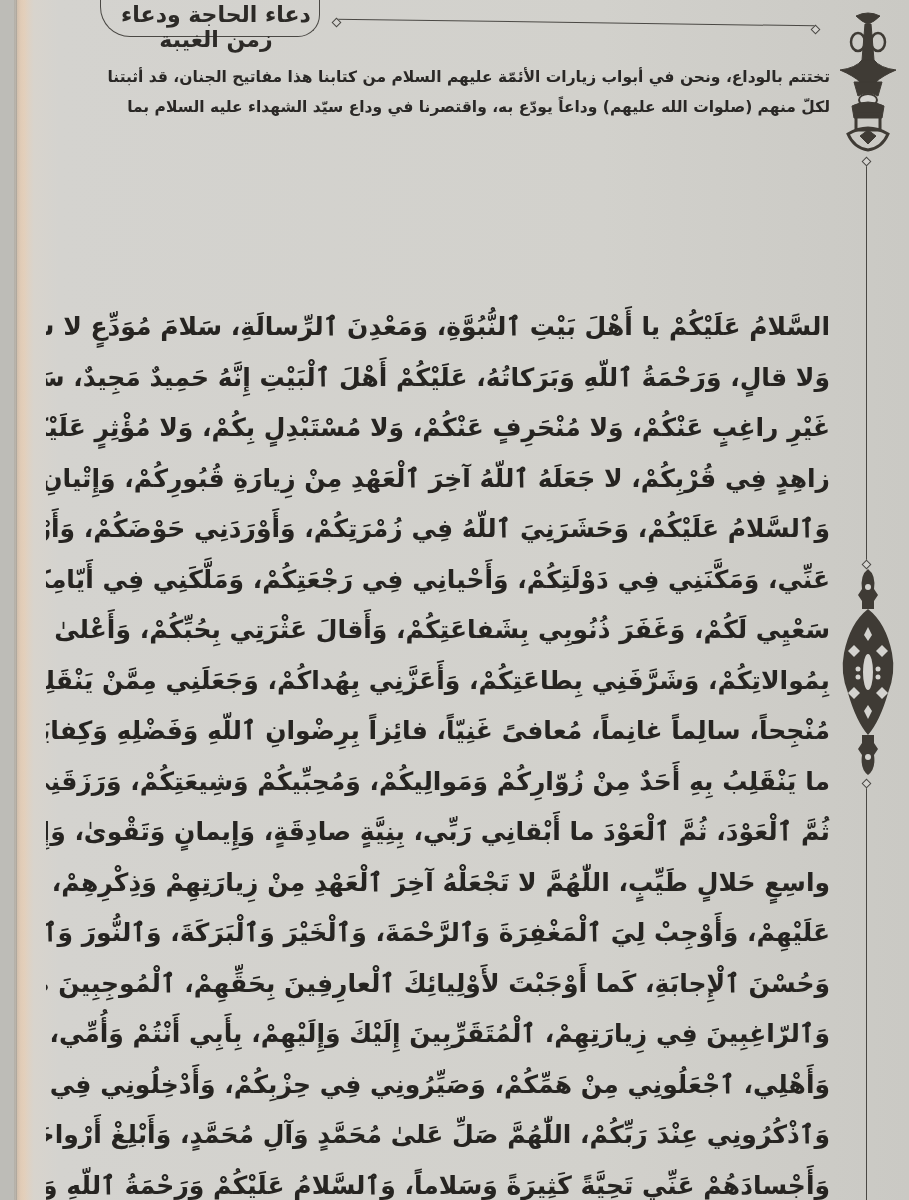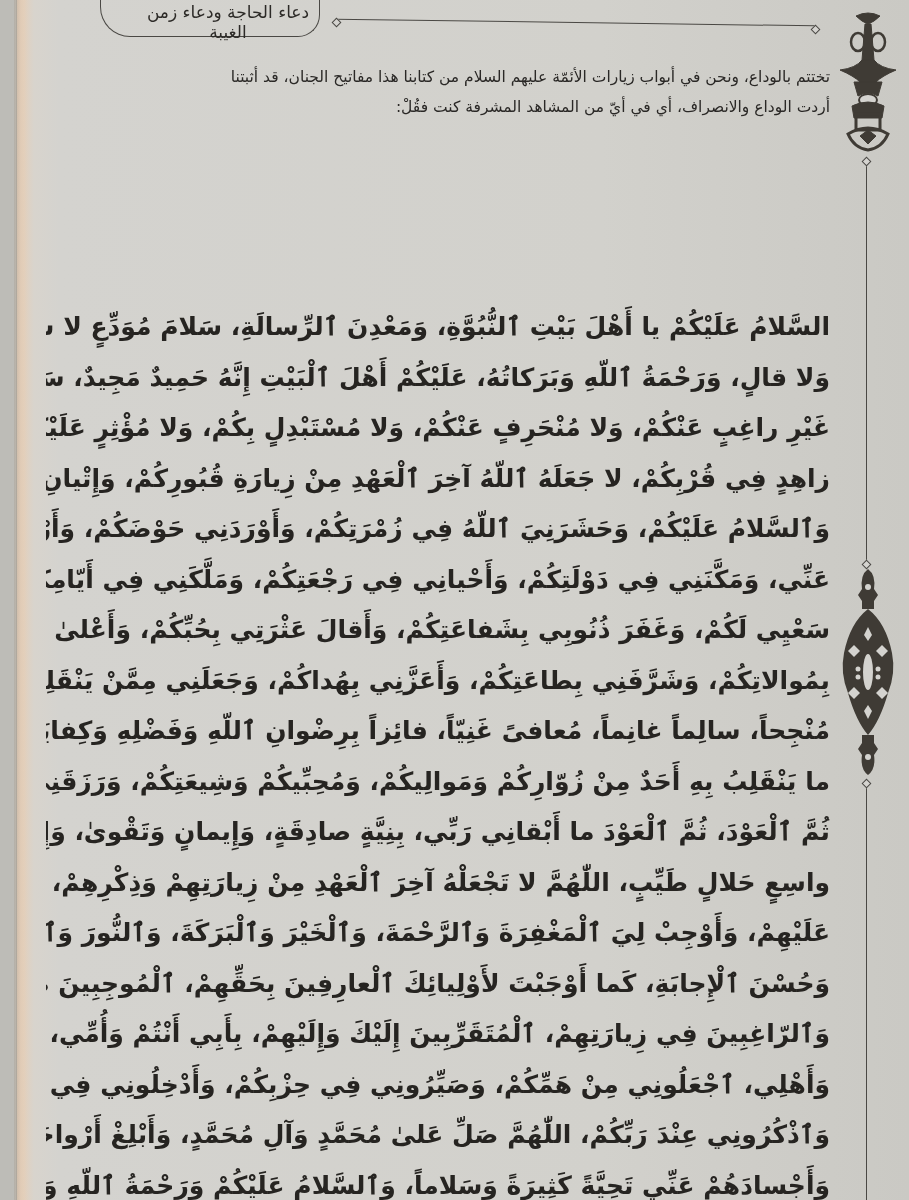--- a/index.html
+++ b/index.html
@@ -20,24 +20,24 @@
     .header {
       position: absolute; left: 60px; top: 0; width: 780px; height: 44px;
     }
     .header-tab {
       position: absolute; left: 40px; top: -6px; width: 218px; height: 42px;
       border: 1.5px solid #4a4844; border-top: none;
       border-radius: 0 0 22px 30px;
       background: transparent;
     }
     .header-title {
-      position: absolute; left: 68px; top: 2px; width: 200px; text-align: center;
+      position: absolute; left: 56px; top: 2px; width: 200px; text-align: center;
       direction: rtl;
-      font-family: "DejaVu Sans", sans-serif; font-weight: normal;
-      font-size: 17px; color: #2c2a27;
+      font-family: "DejaVu Sans", sans-serif; font-weight: bold;
+      font-size: 22px; color: #2c2a27;
     }
     .header-rule {
       position: absolute; left: 275px; top: 22px; width: 480px; height: 0;
       border-top: 1.2px solid #4a4844;
       transform: rotate(0.8deg);
     }
     .diamond {
       position: absolute; width: 5px; height: 5px; border: 1px solid #4a4844;
       transform: rotate(45deg); background: #d4d3cf;
     }
@@ -46,21 +46,21 @@
     }
     .ornament { position: absolute; }
     .body-text {
       position: absolute; left: 46px; top: 62px; width: 784px;
       direction: rtl; text-align: justify;
       color: #2a2826;
       font-family: "DejaVu Sans", sans-serif;
     }
     .intro p {
       margin: 0; font-size: 15.5px; line-height: 30px;
-      text-align: justify; text-align-last: right;
+      text-align: justify; text-align-last: right; font-weight: bold;
     }
     .intro p.last { text-align-last: right; }
     .prayer {
       position: absolute; left: 46px; top: 302px; width: 784px;
       direction: rtl; color: #262421;
       font-family: "DejaVu Sans", sans-serif;
     }
     .prayer .line {
       font-size: 25px; font-weight: bold; line-height: 50.5px; height: 50.5px;
       white-space: nowrap; overflow: hidden;
@@ -128,21 +128,21 @@
       <circle cx="38" cy="104" r="2.5"></circle>
       <circle cx="18" cy="112" r="2.5"></circle>
       <circle cx="38" cy="112" r="2.5"></circle>
       <circle cx="28" cy="22" r="3"></circle>
       <circle cx="28" cy="192" r="3"></circle>
     </g>
   </svg>
 
   <div class="body-text intro">
     <p>تختتم بالوداع، ونحن في أبواب زيارات الأئمّة عليهم السلام من كتابنا هذا مفاتيح الجنان، قد أثبتنا</p>
-    <p class="last">أردت الوداع والانصراف، أي في أيّ من المشاهد المشرفة كنت فقُلْ:</p>
+    <p>لكلّ منهم (صلوات الله عليهم) وداعاً يودّع به، واقتصرنا في وداع سيّد الشهداء عليه السلام بما</p>
   </div>
 
   <div class="prayer">
     <div class="line">السَّلامُ عَلَيْكُمْ يا أَهْلَ بَيْتِ ٱلنُّبُوَّةِ، وَمَعْدِنَ ٱلرِّسالَةِ، سَلامَ مُوَدِّعٍ لا سَئِمٍ</div>
     <div class="line">وَلا قالٍ، وَرَحْمَةُ ٱللّهِ وَبَرَكاتُهُ، عَلَيْكُمْ أَهْلَ ٱلْبَيْتِ إِنَّهُ حَمِيدٌ مَجِيدٌ، سَلامَ وَلِيٍّ</div>
     <div class="line">غَيْرِ راغِبٍ عَنْكُمْ، وَلا مُنْحَرِفٍ عَنْكُمْ، وَلا مُسْتَبْدِلٍ بِكُمْ، وَلا مُؤْثِرٍ عَلَيْكُمْ، وَلا</div>
     <div class="line">زاهِدٍ فِي قُرْبِكُمْ، لا جَعَلَهُ ٱللّهُ آخِرَ ٱلْعَهْدِ مِنْ زِيارَةِ قُبُورِكُمْ، وَإِتْيانِ مَشاهِدِكُمْ،</div>
     <div class="line">وَٱلسَّلامُ عَلَيْكُمْ، وَحَشَرَنِيَ ٱللّهُ فِي زُمْرَتِكُمْ، وَأَوْرَدَنِي حَوْضَكُمْ، وَأَرْضاكُمْ</div>
     <div class="line">عَنِّي، وَمَكَّنَنِي فِي دَوْلَتِكُمْ، وَأَحْيانِي فِي رَجْعَتِكُمْ، وَمَلَّكَنِي فِي أَيّامِكُمْ، وَشَكَرَ</div>
     <div class="line">سَعْيِي لَكُمْ، وَغَفَرَ ذُنُوبِي بِشَفاعَتِكُمْ، وَأَقالَ عَثْرَتِي بِحُبِّكُمْ، وَأَعْلىٰ كَعْبِي</div>

